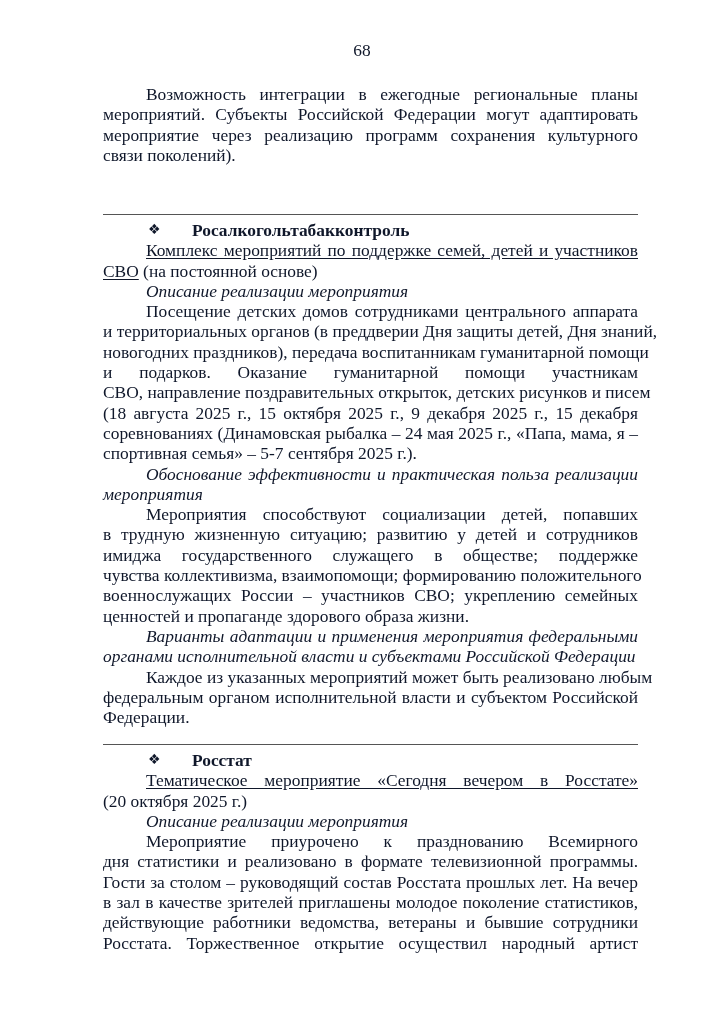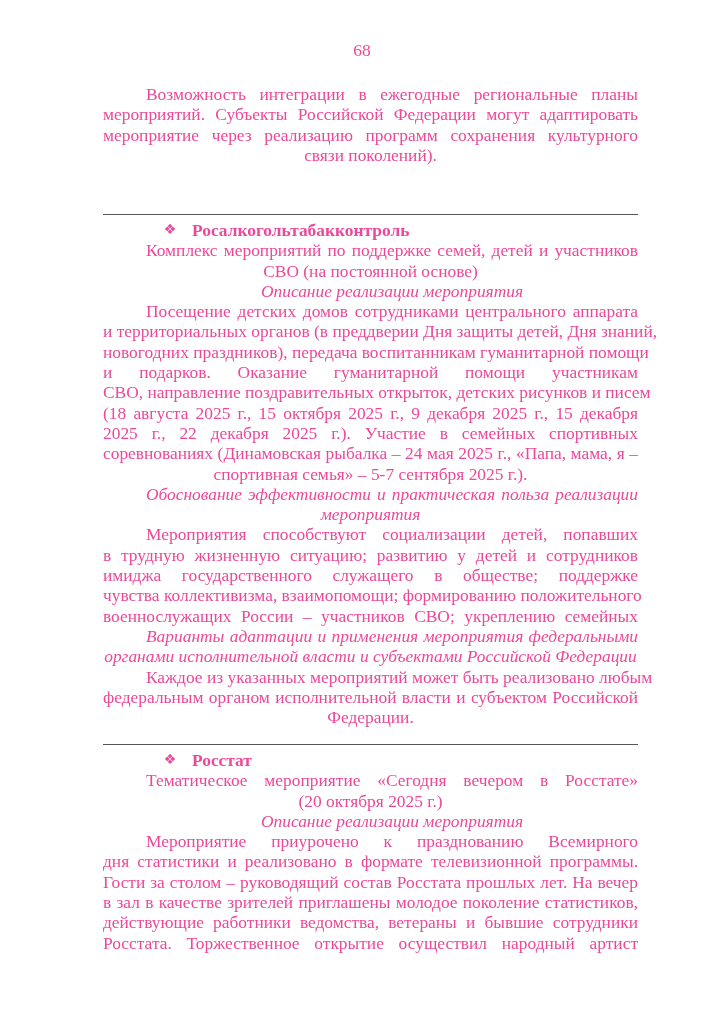--- a/index.html
+++ b/index.html
@@ -1,28 +1,28 @@
 <!DOCTYPE html>
 <html><head>
 <meta charset="utf-8">
 <style>
   html, body { margin: 0; padding: 0; background: #ffffff; }
   body { width: 724px; height: 1024px; overflow: hidden; position: relative; }
   .page {
     position: absolute; left: 0; top: 0; width: 724px; height: 1024px;
-    font-family: "Liberation Serif", serif; color: #ec4899;
+    font-family: "Liberation Serif", serif; color: #0f172a;
     font-size: 17.4px;
   }
   .page-number { position: absolute; top: 40px; left: 0; width: 724px; text-align: center; font-size: 17.4px; }
   .block { position: absolute; left: 103px; width: 535px; }
-  .line { height: 20.3px; line-height: 20.3px; white-space: nowrap; text-align: center; }
+  .line { height: 20.3px; line-height: 20.3px; white-space: nowrap; }
   .just { text-align: justify; text-align-last: justify; }
   .ind { padding-left: 43px; }
   .it { font-style: italic; }
-  .u { text-underline-offset: 2px; }
+  .u { text-decoration: underline; text-underline-offset: 2px; }
   .b { font-weight: bold; }
   .rule { position: absolute; left: 103px; width: 535px; height: 0; border-top: 1.2px solid #555; }
   .org-heading { display: flex; align-items: center; padding-left: 45px; }
   .bullet { font-size: 14px; width: 44px; display: inline-block; }
 </style>
 </head>
 <body>
 
 <div class="page">
 
@@ -44,30 +44,30 @@
     </div>
     <div class="line just ind u">Комплекс мероприятий по поддержке семей, детей и участников</div>
     <div class="line"><span class="u">СВО</span><span> (на постоянной основе)</span></div>
     <div class="line ind it">Описание реализации мероприятия</div>
     <div class="line just ind">Посещение детских домов сотрудниками центрального аппарата</div>
     <div class="line just">и территориальных органов (в преддверии Дня защиты детей, Дня знаний,</div>
     <div class="line just">новогодних праздников), передача воспитанникам гуманитарной помощи</div>
     <div class="line just">и подарков. Оказание гуманитарной помощи участникам</div>
     <div class="line just">СВО, направление поздравительных открыток, детских рисунков и писем</div>
     <div class="line just">(18 августа 2025 г., 15 октября 2025 г., 9 декабря 2025 г., 15 декабря</div>
-    <div class="line just">2025 г., 22 декабря 2025 г.). Участие в семейных спортивных</div>
     <div class="line just">соревнованиях (Динамовская рыбалка – 24 мая 2025 г., «Папа, мама, я –</div>
     <div class="line">спортивная семья» – 5-7 сентября 2025 г.).</div>
     <div class="line just ind it">Обоснование эффективности и практическая польза реализации</div>
     <div class="line it">мероприятия</div>
     <div class="line just ind">Мероприятия способствуют социализации детей, попавших</div>
     <div class="line just">в трудную жизненную ситуацию; развитию у детей и сотрудников</div>
     <div class="line just">имиджа государственного служащего в обществе; поддержке</div>
     <div class="line just">чувства коллективизма, взаимопомощи; формированию положительного</div>
     <div class="line just">военнослужащих России – участников СВО; укреплению семейных</div>
+    <div class="line">ценностей и пропаганде здорового образа жизни.</div>
     <div class="line just ind it">Варианты адаптации и применения мероприятия федеральными</div>
     <div class="line it">органами исполнительной власти и субъектами Российской Федерации</div>
     <div class="line just ind">Каждое из указанных мероприятий может быть реализовано любым</div>
     <div class="line just">федеральным органом исполнительной власти и субъектом Российской</div>
     <div class="line">Федерации.</div>
   </div>
 
   <div class="rule" style="top:744px;"></div>
 
   <div class="block" style="top:750px;">

